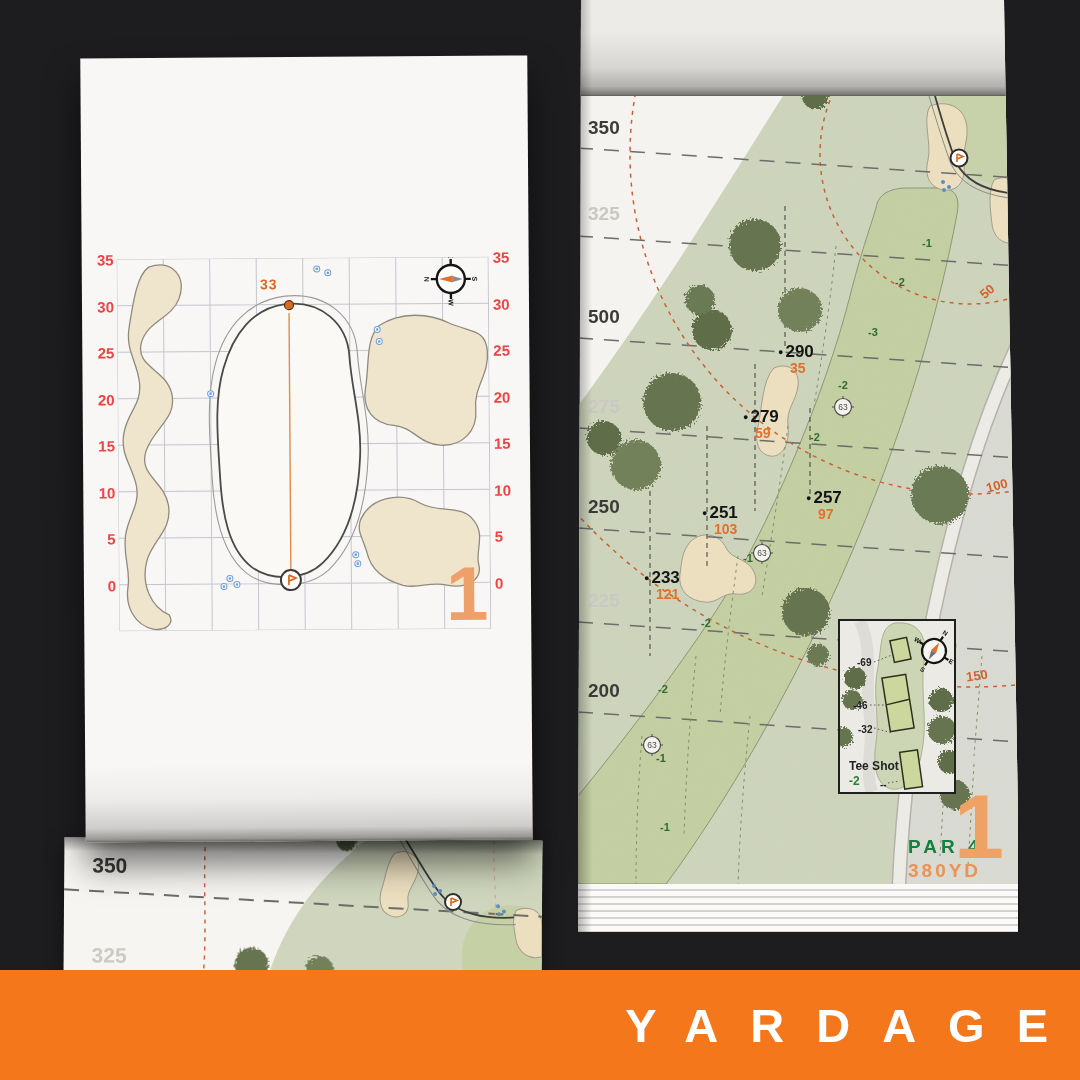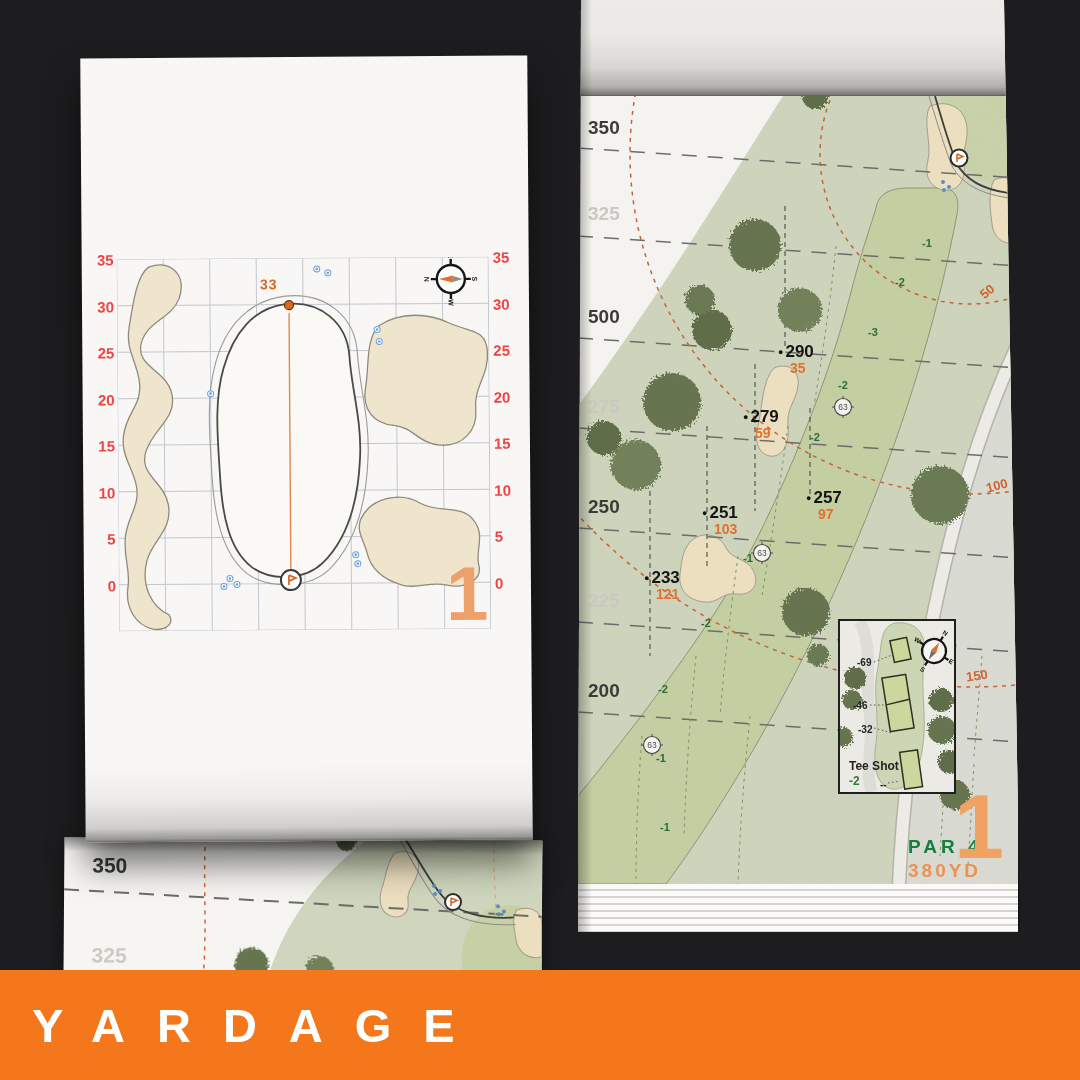--- a/index.html
+++ b/index.html
@@ -46,21 +46,21 @@
   .tee-box{left:260px;top:619px;width:118px;height:175px;background:#eceae5;
     border:2px solid #1f1f1d;box-sizing:border-box;}
   .tee-label{position:absolute;font-size:10px;font-weight:bold;color:#222;}
   .tee-title{left:9px;top:138px;font-size:12px;font-weight:bold;color:#222;}
   .tee-elev{left:9px;top:153px;font-size:12px;font-weight:bold;color:#2e7d35;}
   .par-label{left:330px;top:836px;font-size:19px;font-weight:bold;color:#15803d;letter-spacing:4px;}
   .yd-label{left:330px;top:860px;font-size:19px;font-weight:bold;color:#ec9255;letter-spacing:3px;}
   .hole-num-right{left:376px;top:782px;font-size:90px;font-weight:bold;color:#f0a265;line-height:1;}
   
   .banner{left:0;top:970px;width:1080px;height:110px;background:#f4771c;
-    display:flex;align-items:center;justify-content:flex-start;}
+    display:flex;align-items:center;justify-content:flex-end;}
   .banner span{color:#fff;font-size:47px;font-weight:bold;letter-spacing:32px;padding-left:32px;}
 </style>
 </head>
 <body>
 
 <div class="abs page-under">
   <svg width="478" height="133">
     <defs>
       <filter id="fuzzU" x="-40%" y="-40%" width="180%" height="180%">
         <feTurbulence type="fractalNoise" baseFrequency="0.5" numOctaves="2" result="t"></feTurbulence>

